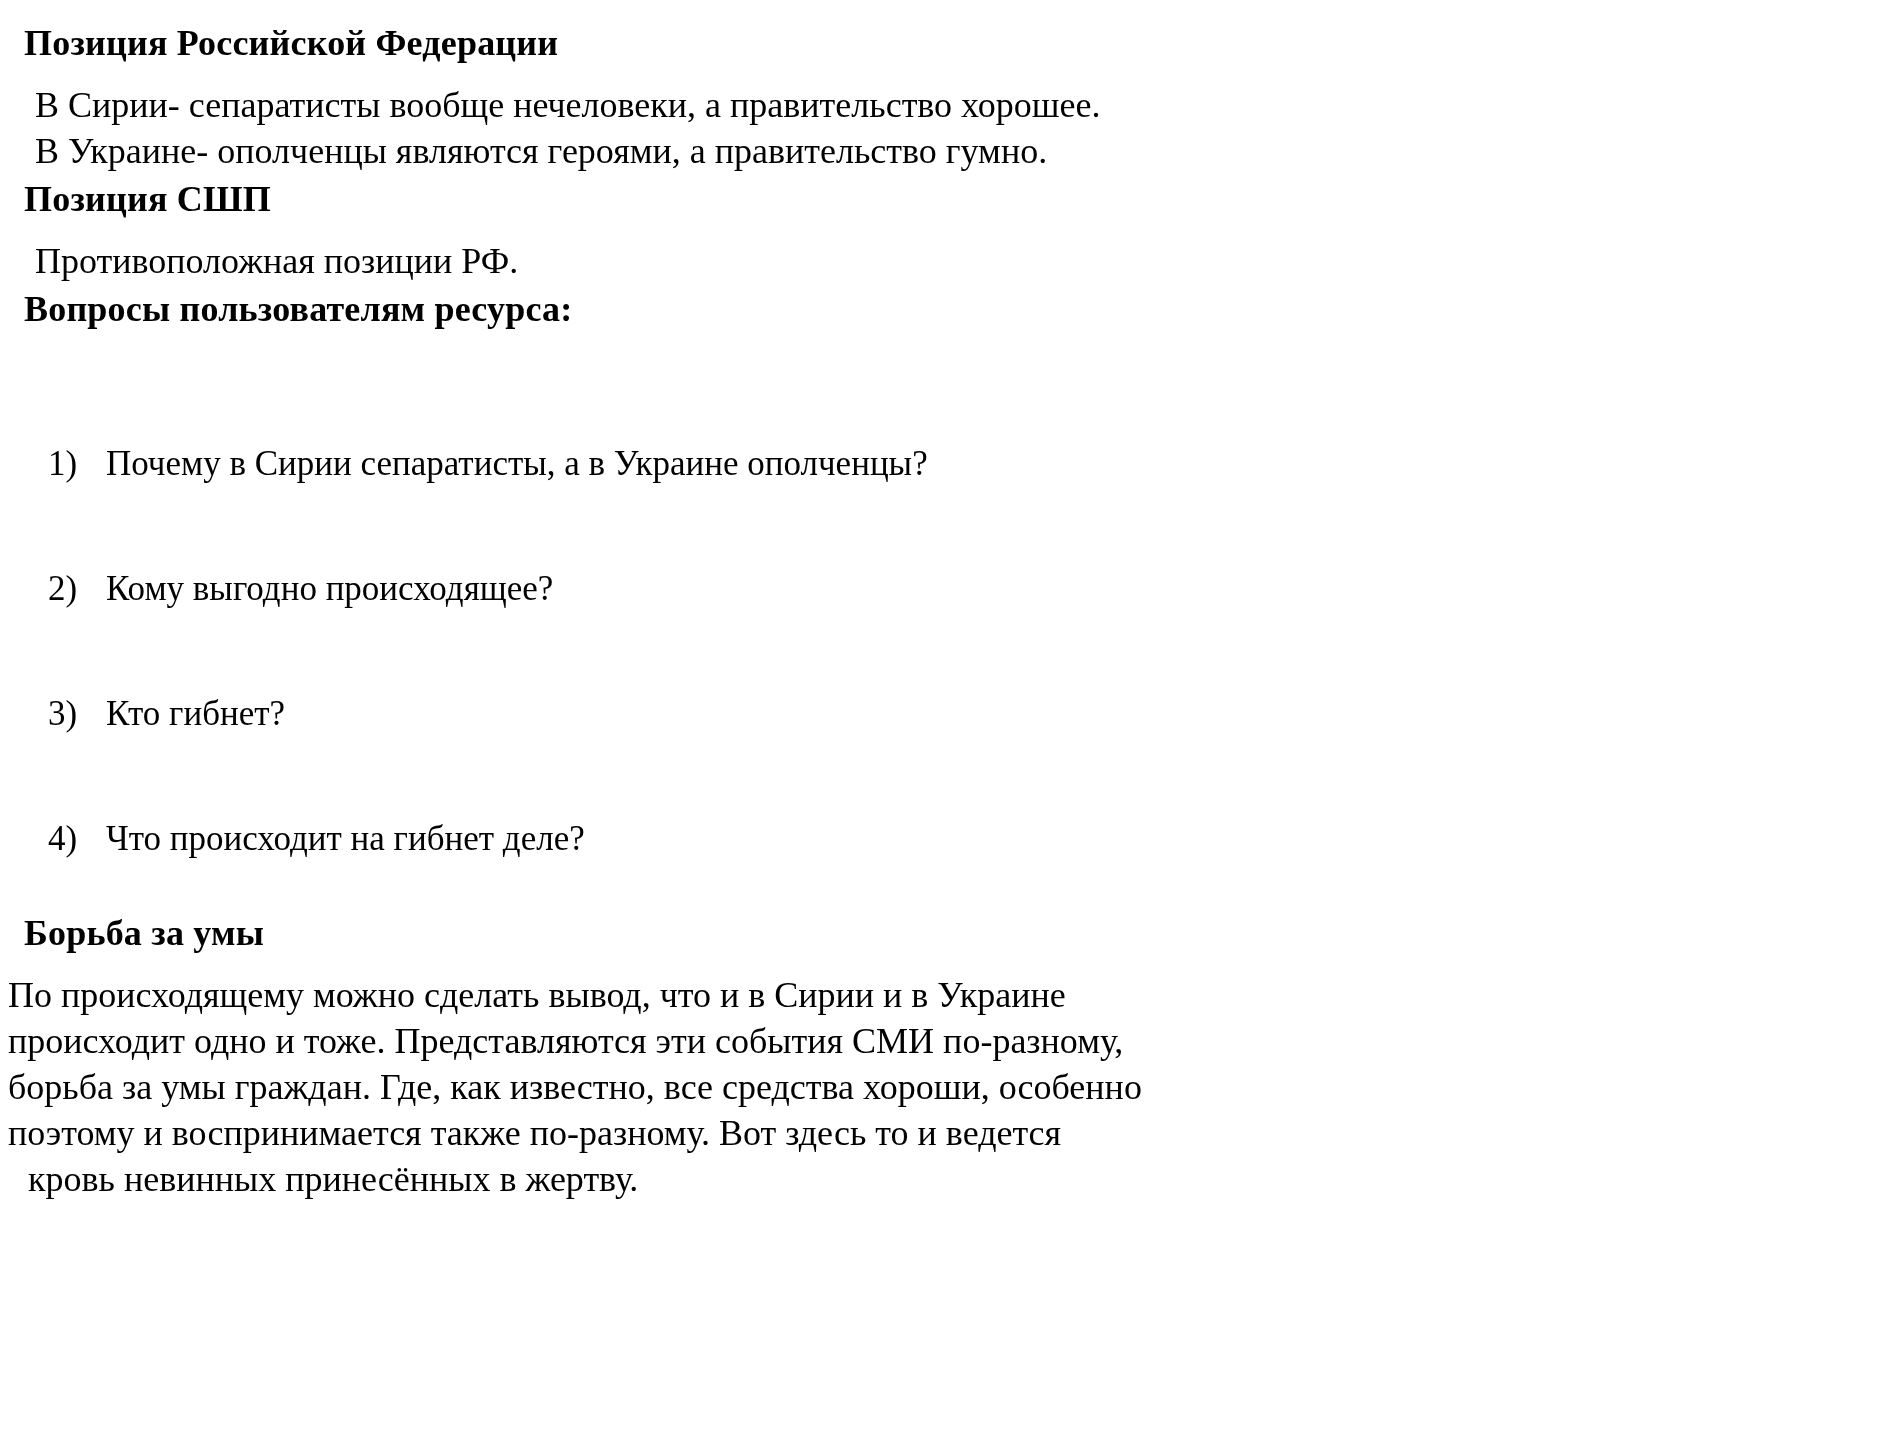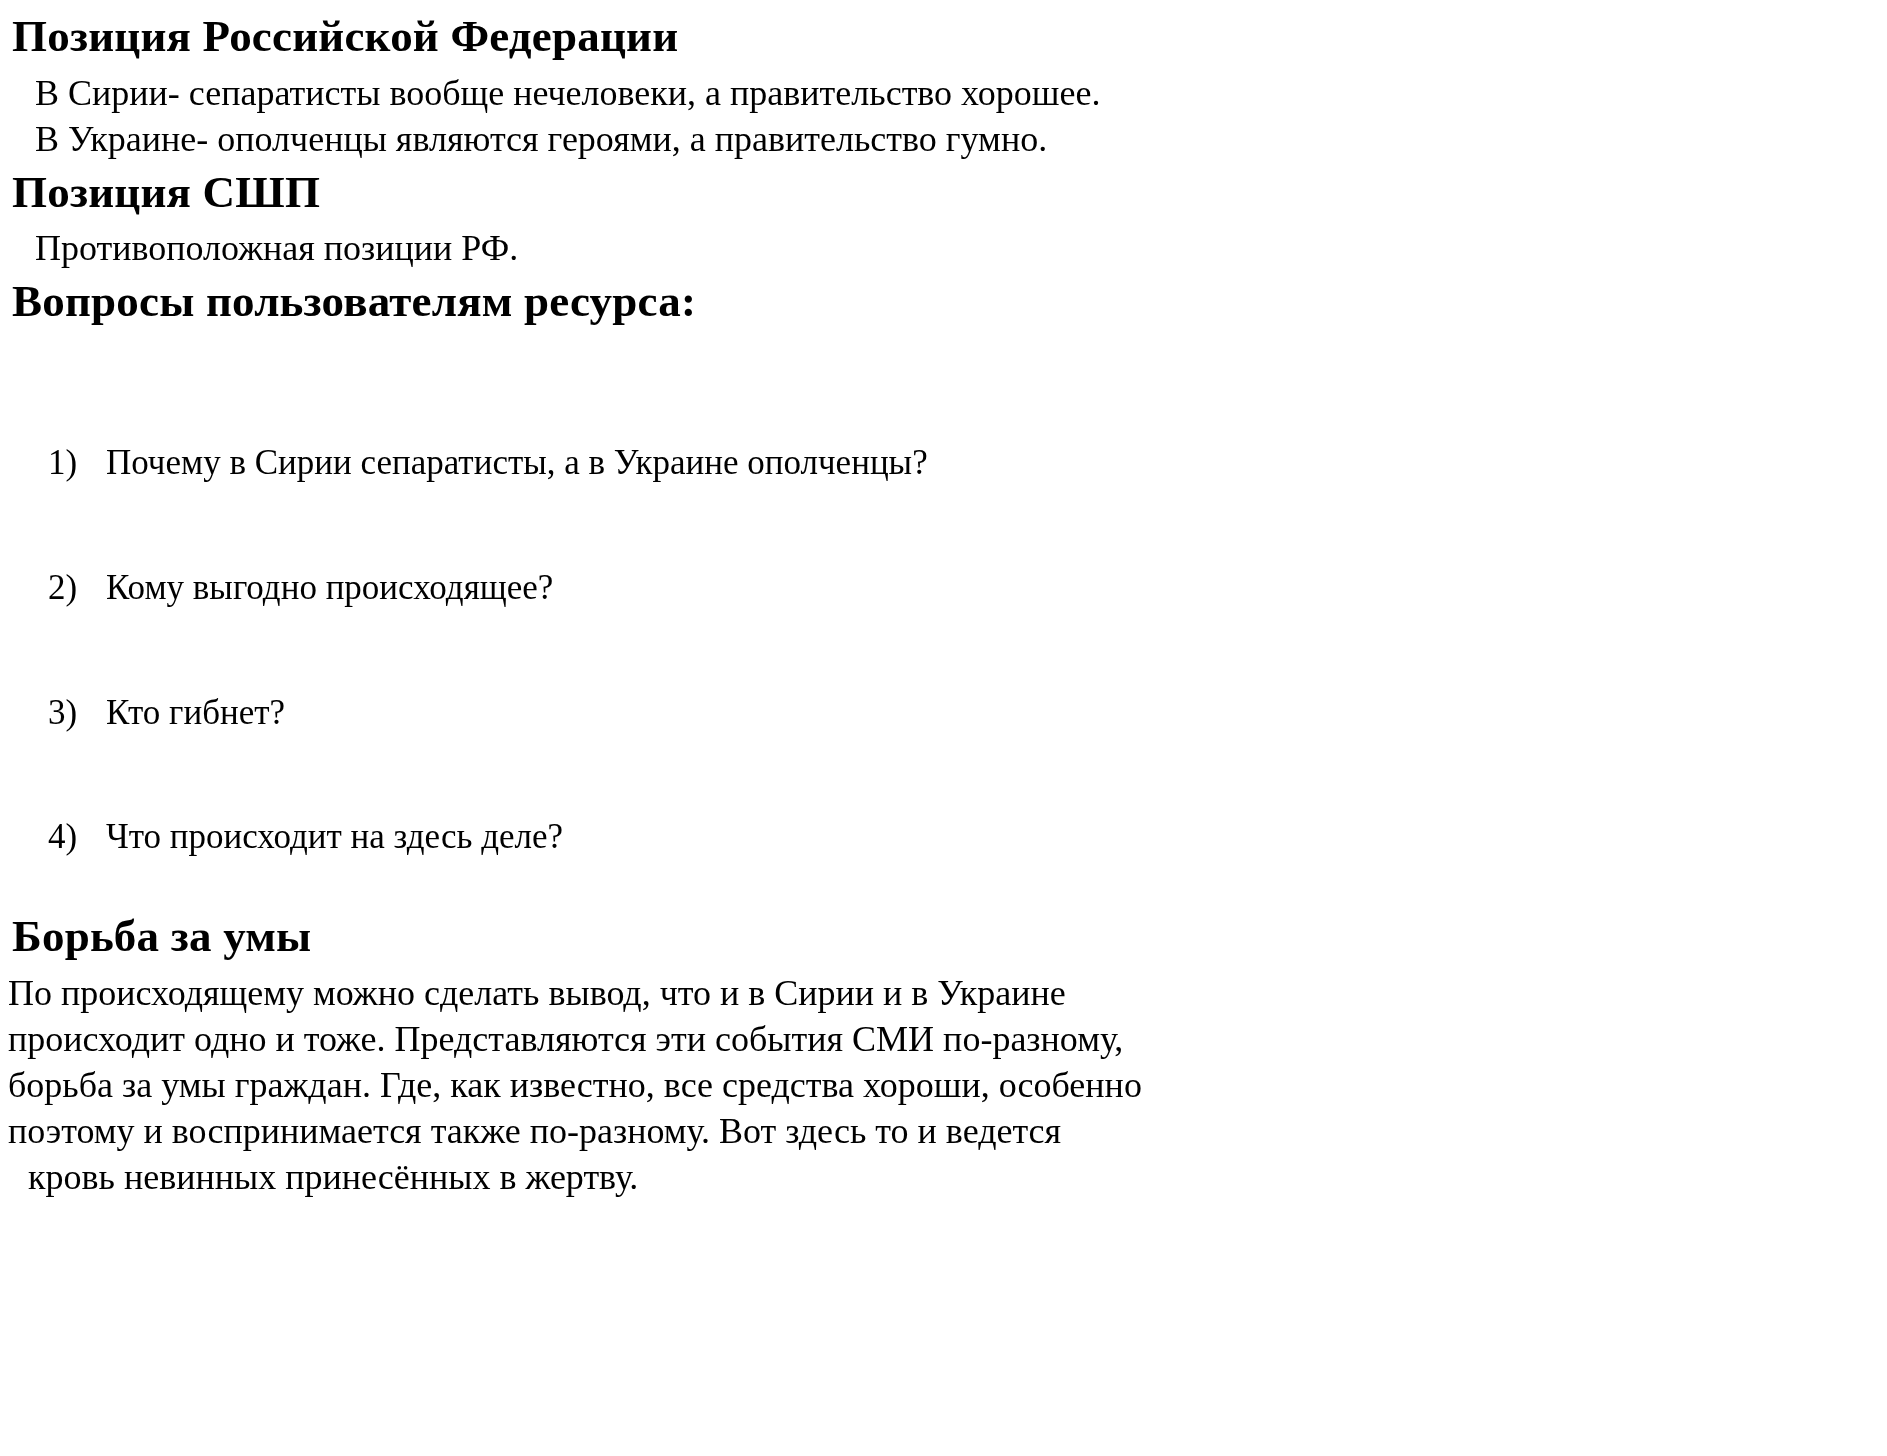--- a/index.html
+++ b/index.html
@@ -13,23 +13,23 @@
     color: #000000;
   }
   .page {
     width: 1887px;
     min-height: 1456px;
     box-sizing: border-box;
     padding: 4px 8px 0 8px;
   }
   .heading {
     font-weight: bold;
-    font-size: 45px;
+    font-size: 36px;
     line-height: 1.28;
-    margin: 4px;
+    margin: 16px;
     letter-spacing: 0.2px;
   }
   .para {
     font-size: 36px;
     line-height: 1.28;
     margin: 0;
     text-align: justify;
     text-justify: inter-word;
   }
   .para.nojust {
@@ -90,21 +90,21 @@
     <div class="qrow">
       <span class="qnum">2)</span>
       <span class="qtext">Кому выгодно происходящее?</span>
     </div>
     <div class="qrow">
       <span class="qnum">3)</span>
       <span class="qtext">Кто гибнет?</span>
     </div>
     <div class="qrow">
       <span class="qnum">4)</span>
-      <span class="qtext">Что происходит на здесь деле?</span>
+      <span class="qtext">Что происходит на гибнет деле?</span>
     </div>
   </div>
 
   <h1 class="heading">Борьба за умы</h1>
 
   <div class="body-block">
     <p class="para">По происходящему можно сделать вывод, что и в Сирии и в Украине</p>
     <p class="para">происходит одно и тоже. Представляются эти события СМИ по-разному,</p>
     <p class="para">борьба за умы граждан. Где, как известно, все средства хороши, особенно</p>
     <p class="para">поэтому и воспринимается также по-разному. Вот здесь то и ведется</p>

